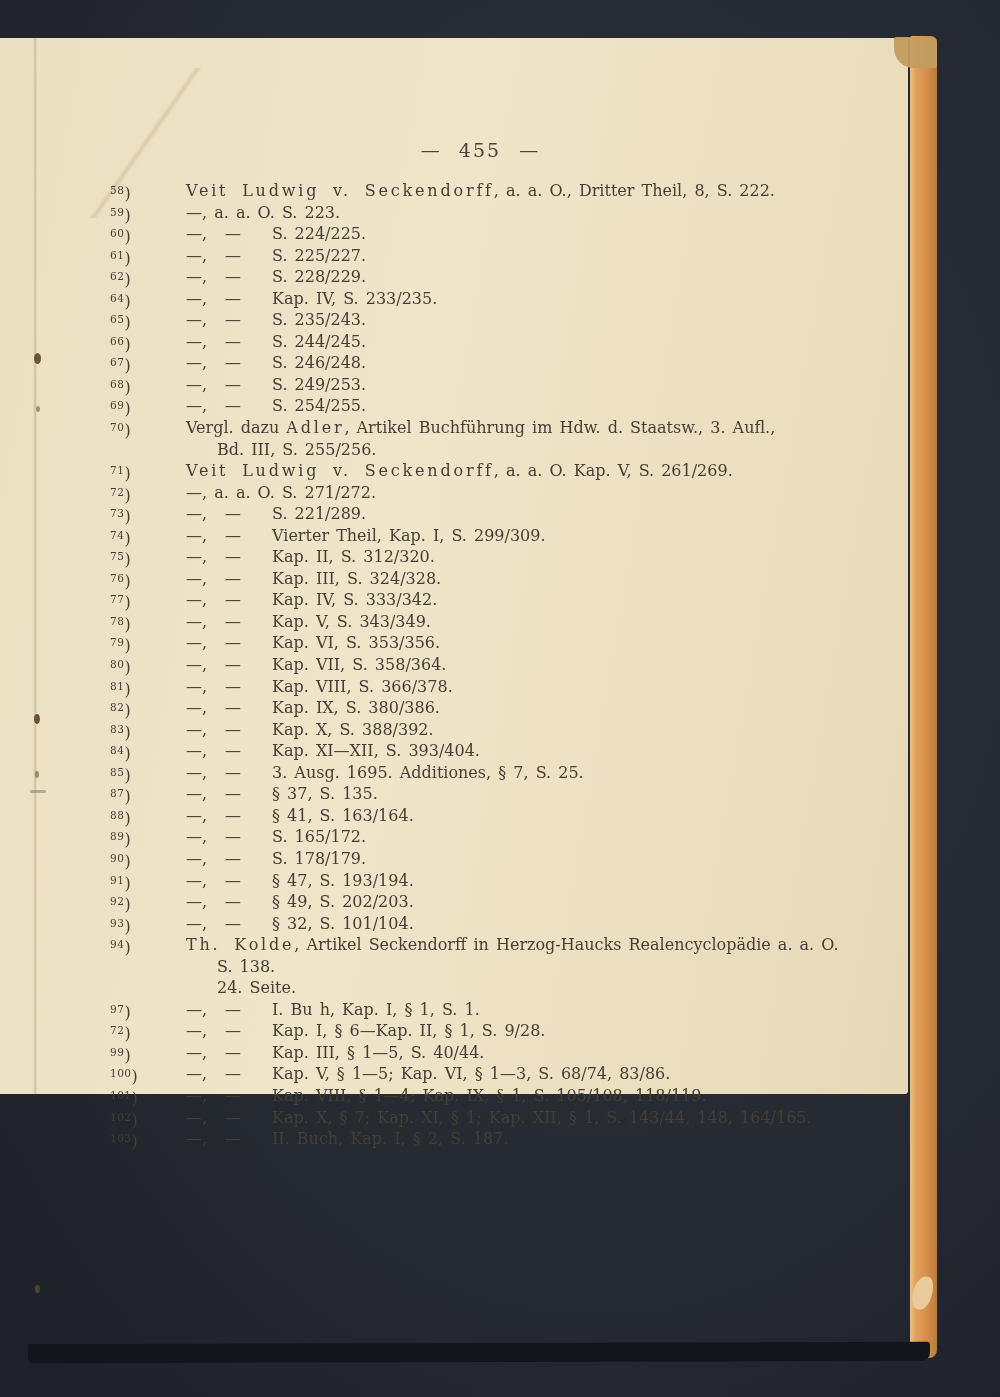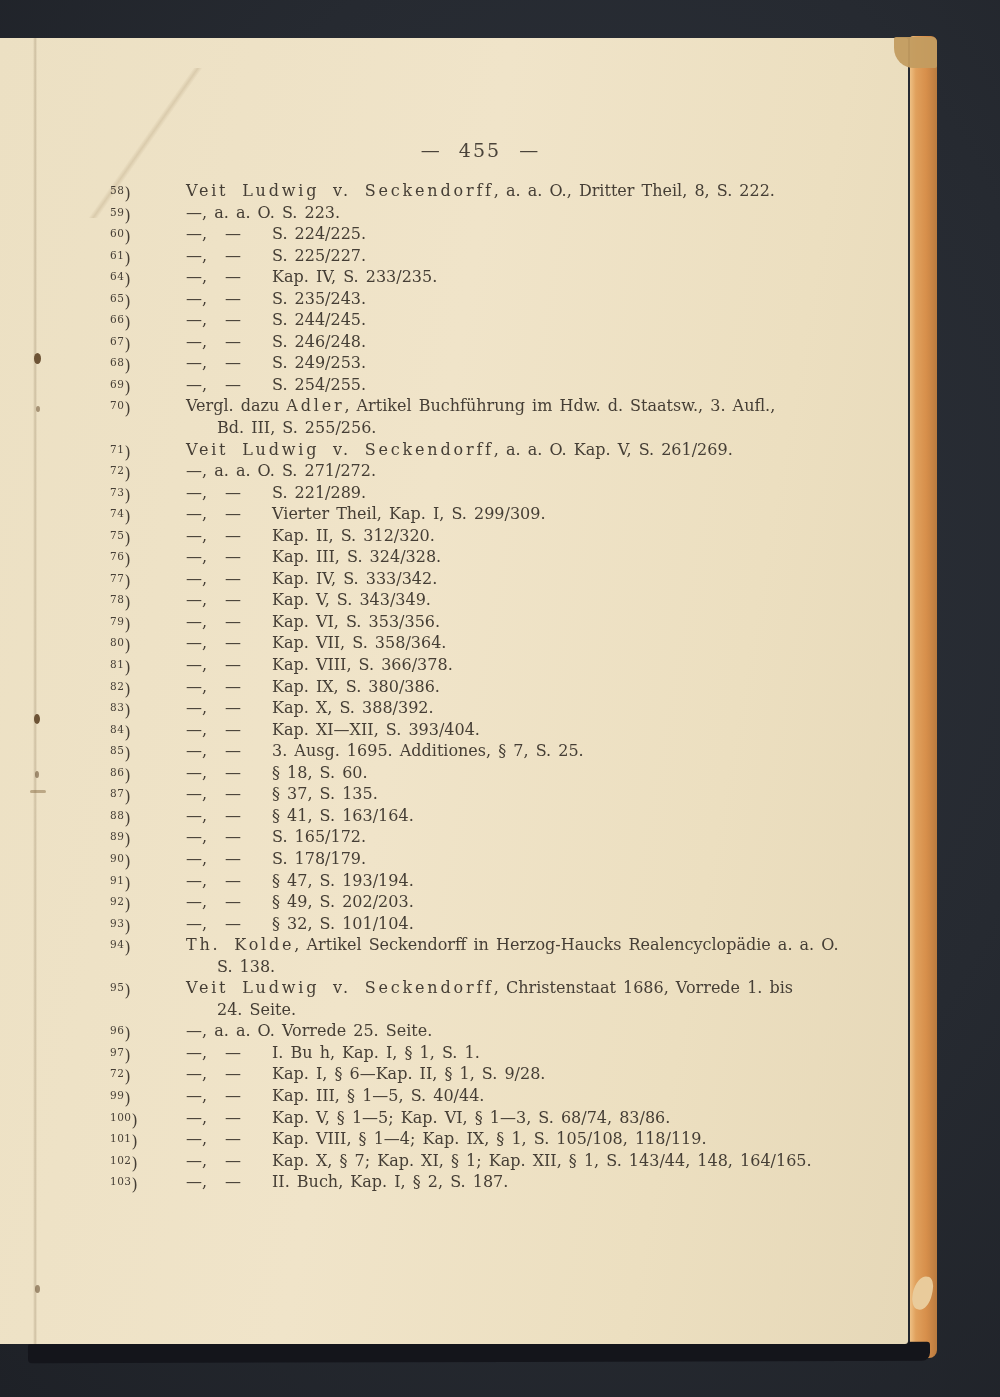--- a/index.html
+++ b/index.html
@@ -20,21 +20,21 @@
     content:"";position:absolute;left:3px;bottom:48px;width:19px;height:34px;
     background:#e9cb9b;border-radius:60% 40% 55% 45%;transform:rotate(12deg);
   }
   
   .edge-pages{
     position:absolute;left:896px;top:40px;width:15px;height:1308px;
     background:repeating-linear-gradient(to right,#e8dcc0 0 2px,#c9b археол890 0,#cdbb97 2px 4px,#f4ead2 4px 6px);
   }
   
   .page{
-    position:absolute;left:0;top:38px;width:908px;height:1306px;
+    position:absolute;left:0;top:38px;width:908px;height:1056px;
     background:linear-gradient(100deg,#ece0c3 0%,#f0e4c9 45%,#ecdfc0 75%,#e6d8b8 100%);
     border-radius:0 2px 3px 0;
   }
   .bottom-shadow{
     position:absolute;left:28px;top:1343px;width:902px;height:19px;
     background:#14151b;border-radius:2px 3px 8px 4px;transform:rotate(-0.15deg);
   }
   .corner-wear{
     position:absolute;left:894px;top:37px;width:43px;height:31px;
     background:#c39c60;border-radius:2px 5px 2px 20px;opacity:.95;
@@ -99,20 +99,21 @@
 
     <div class="page-header">
       <span class="gap">—</span><span class="pgnum">455</span><span class="gap">—</span>
     </div>
 
     <div class="fn-list" id="fn-list">
         <div class="fn"><span class="fn-num"><span class="sup">58</span>)</span><span class="sp">Veit Ludwig v. Seckendorff</span><span>, a. a. O., Dritter Theil, 8, S. 222.</span></div>
         <div class="fn"><span class="fn-num"><span class="sup">59</span>)</span><span>—, a. a. O. S. 223.</span></div>
         <div class="fn"><span class="fn-num"><span class="sup">60</span>)</span><span class="c1">—,</span><span class="c2">—</span><span>S. 224/225.</span></div>
         <div class="fn"><span class="fn-num"><span class="sup">61</span>)</span><span class="c1">—,</span><span class="c2">—</span><span>S. 225/227.</span></div>
+        <div class="fn"><span class="fn-num"><span class="sup">62</span>)</span><span class="c1">—,</span><span class="c2">—</span><span>S. 228/229.</span></div>
         <div class="fn"><span class="fn-num"><span class="sup">64</span>)</span><span class="c1">—,</span><span class="c2">—</span><span>Kap. IV, S. 233/235.</span></div>
         <div class="fn"><span class="fn-num"><span class="sup">65</span>)</span><span class="c1">—,</span><span class="c2">—</span><span>S. 235/243.</span></div>
         <div class="fn"><span class="fn-num"><span class="sup">66</span>)</span><span class="c1">—,</span><span class="c2">—</span><span>S. 244/245.</span></div>
         <div class="fn"><span class="fn-num"><span class="sup">67</span>)</span><span class="c1">—,</span><span class="c2">—</span><span>S. 246/248.</span></div>
         <div class="fn"><span class="fn-num"><span class="sup">68</span>)</span><span class="c1">—,</span><span class="c2">—</span><span>S. 249/253.</span></div>
         <div class="fn"><span class="fn-num"><span class="sup">69</span>)</span><span class="c1">—,</span><span class="c2">—</span><span>S. 254/255.</span></div>
         <div class="fn"><span class="fn-num"><span class="sup">70</span>)</span><span>Vergl. dazu </span><span class="sp">Adler</span><span>, Artikel Buchführung im Hdw. d. Staatsw., 3. Aufl.,</span></div>
         <div class="fn-cont">Bd. III, S. 255/256.</div>
         <div class="fn"><span class="fn-num"><span class="sup">71</span>)</span><span class="sp">Veit Ludwig v. Seckendorff</span><span>, a. a. O. Kap. V, S. 261/269.</span></div>
         <div class="fn"><span class="fn-num"><span class="sup">72</span>)</span><span>—, a. a. O. S. 271/272.</span></div>
@@ -122,33 +123,30 @@
         <div class="fn"><span class="fn-num"><span class="sup">76</span>)</span><span class="c1">—,</span><span class="c2">—</span><span>Kap. III, S. 324/328.</span></div>
         <div class="fn"><span class="fn-num"><span class="sup">77</span>)</span><span class="c1">—,</span><span class="c2">—</span><span>Kap. IV, S. 333/342.</span></div>
         <div class="fn"><span class="fn-num"><span class="sup">78</span>)</span><span class="c1">—,</span><span class="c2">—</span><span>Kap. V, S. 343/349.</span></div>
         <div class="fn"><span class="fn-num"><span class="sup">79</span>)</span><span class="c1">—,</span><span class="c2">—</span><span>Kap. VI, S. 353/356.</span></div>
         <div class="fn"><span class="fn-num"><span class="sup">80</span>)</span><span class="c1">—,</span><span class="c2">—</span><span>Kap. VII, S. 358/364.</span></div>
         <div class="fn"><span class="fn-num"><span class="sup">81</span>)</span><span class="c1">—,</span><span class="c2">—</span><span>Kap. VIII, S. 366/378.</span></div>
         <div class="fn"><span class="fn-num"><span class="sup">82</span>)</span><span class="c1">—,</span><span class="c2">—</span><span>Kap. IX, S. 380/386.</span></div>
         <div class="fn"><span class="fn-num"><span class="sup">83</span>)</span><span class="c1">—,</span><span class="c2">—</span><span>Kap. X, S. 388/392.</span></div>
         <div class="fn"><span class="fn-num"><span class="sup">84</span>)</span><span class="c1">—,</span><span class="c2">—</span><span>Kap. XI—XII, S. 393/404.</span></div>
         <div class="fn"><span class="fn-num"><span class="sup">85</span>)</span><span class="c1">—,</span><span class="c2">—</span><span>3. Ausg. 1695.  Additiones, § 7, S. 25.</span></div>
-        <div class="fn"><span class="fn-num"><span class="sup">86</span>)</span><span class="c1">—,</span><span class="c2">—</span><span>§ 18, S. 60.</span></div>
         <div class="fn"><span class="fn-num"><span class="sup">87</span>)</span><span class="c1">—,</span><span class="c2">—</span><span>§ 37, S. 135.</span></div>
         <div class="fn"><span class="fn-num"><span class="sup">88</span>)</span><span class="c1">—,</span><span class="c2">—</span><span>§ 41, S. 163/164.</span></div>
         <div class="fn"><span class="fn-num"><span class="sup">89</span>)</span><span class="c1">—,</span><span class="c2">—</span><span>S. 165/172.</span></div>
         <div class="fn"><span class="fn-num"><span class="sup">90</span>)</span><span class="c1">—,</span><span class="c2">—</span><span>S. 178/179.</span></div>
         <div class="fn"><span class="fn-num"><span class="sup">91</span>)</span><span class="c1">—,</span><span class="c2">—</span><span>§ 47, S. 193/194.</span></div>
         <div class="fn"><span class="fn-num"><span class="sup">92</span>)</span><span class="c1">—,</span><span class="c2">—</span><span>§ 49, S. 202/203.</span></div>
         <div class="fn"><span class="fn-num"><span class="sup">93</span>)</span><span class="c1">—,</span><span class="c2">—</span><span>§ 32, S. 101/104.</span></div>
         <div class="fn"><span class="fn-num"><span class="sup">94</span>)</span><span class="sp">Th. Kolde</span><span>, Artikel Seckendorff in Herzog-Haucks Realencyclopädie a. a. O.</span></div>
         <div class="fn-cont">S. 138.</div>
-        <div class="fn"><span class="fn-num"><span class="sup">95</span>)</span><span class="sp">Veit Ludwig v. Seckendorff</span><span>, Christenstaat 1686, Vorrede 1. bis</span></div>
         <div class="fn-cont">24. Seite.</div>
-        <div class="fn"><span class="fn-num"><span class="sup">96</span>)</span><span>—, a. a. O. Vorrede 25. Seite.</span></div>
         <div class="fn"><span class="fn-num"><span class="sup">97</span>)</span><span class="c1">—,</span><span class="c2">—</span><span>I. Bu h, Kap. I, § 1, S. 1.</span></div>
         <div class="fn"><span class="fn-num"><span class="sup">72</span>)</span><span class="c1">—,</span><span class="c2">—</span><span>Kap. I, § 6—Kap. II, § 1, S. 9/28.</span></div>
         <div class="fn"><span class="fn-num"><span class="sup">99</span>)</span><span class="c1">—,</span><span class="c2">—</span><span>Kap. III, § 1—5, S. 40/44.</span></div>
         <div class="fn"><span class="fn-num"><span class="sup">100</span>)</span><span class="c1">—,</span><span class="c2">—</span><span>Kap. V, § 1—5; Kap. VI, § 1—3, S. 68/74, 83/86.</span></div>
         <div class="fn"><span class="fn-num"><span class="sup">101</span>)</span><span class="c1">—,</span><span class="c2">—</span><span>Kap. VIII, § 1—4; Kap. IX, § 1, S. 105/108, 118/119.</span></div>
         <div class="fn"><span class="fn-num"><span class="sup">102</span>)</span><span class="c1">—,</span><span class="c2">—</span><span>Kap. X, § 7; Kap. XI, § 1; Kap. XII, § 1, S. 143/44, 148, 164/165.</span></div>
         <div class="fn"><span class="fn-num"><span class="sup">103</span>)</span><span class="c1">—,</span><span class="c2">—</span><span>II. Buch, Kap. I, § 2, S. 187.</span></div>
       </div>
   </div>
 

